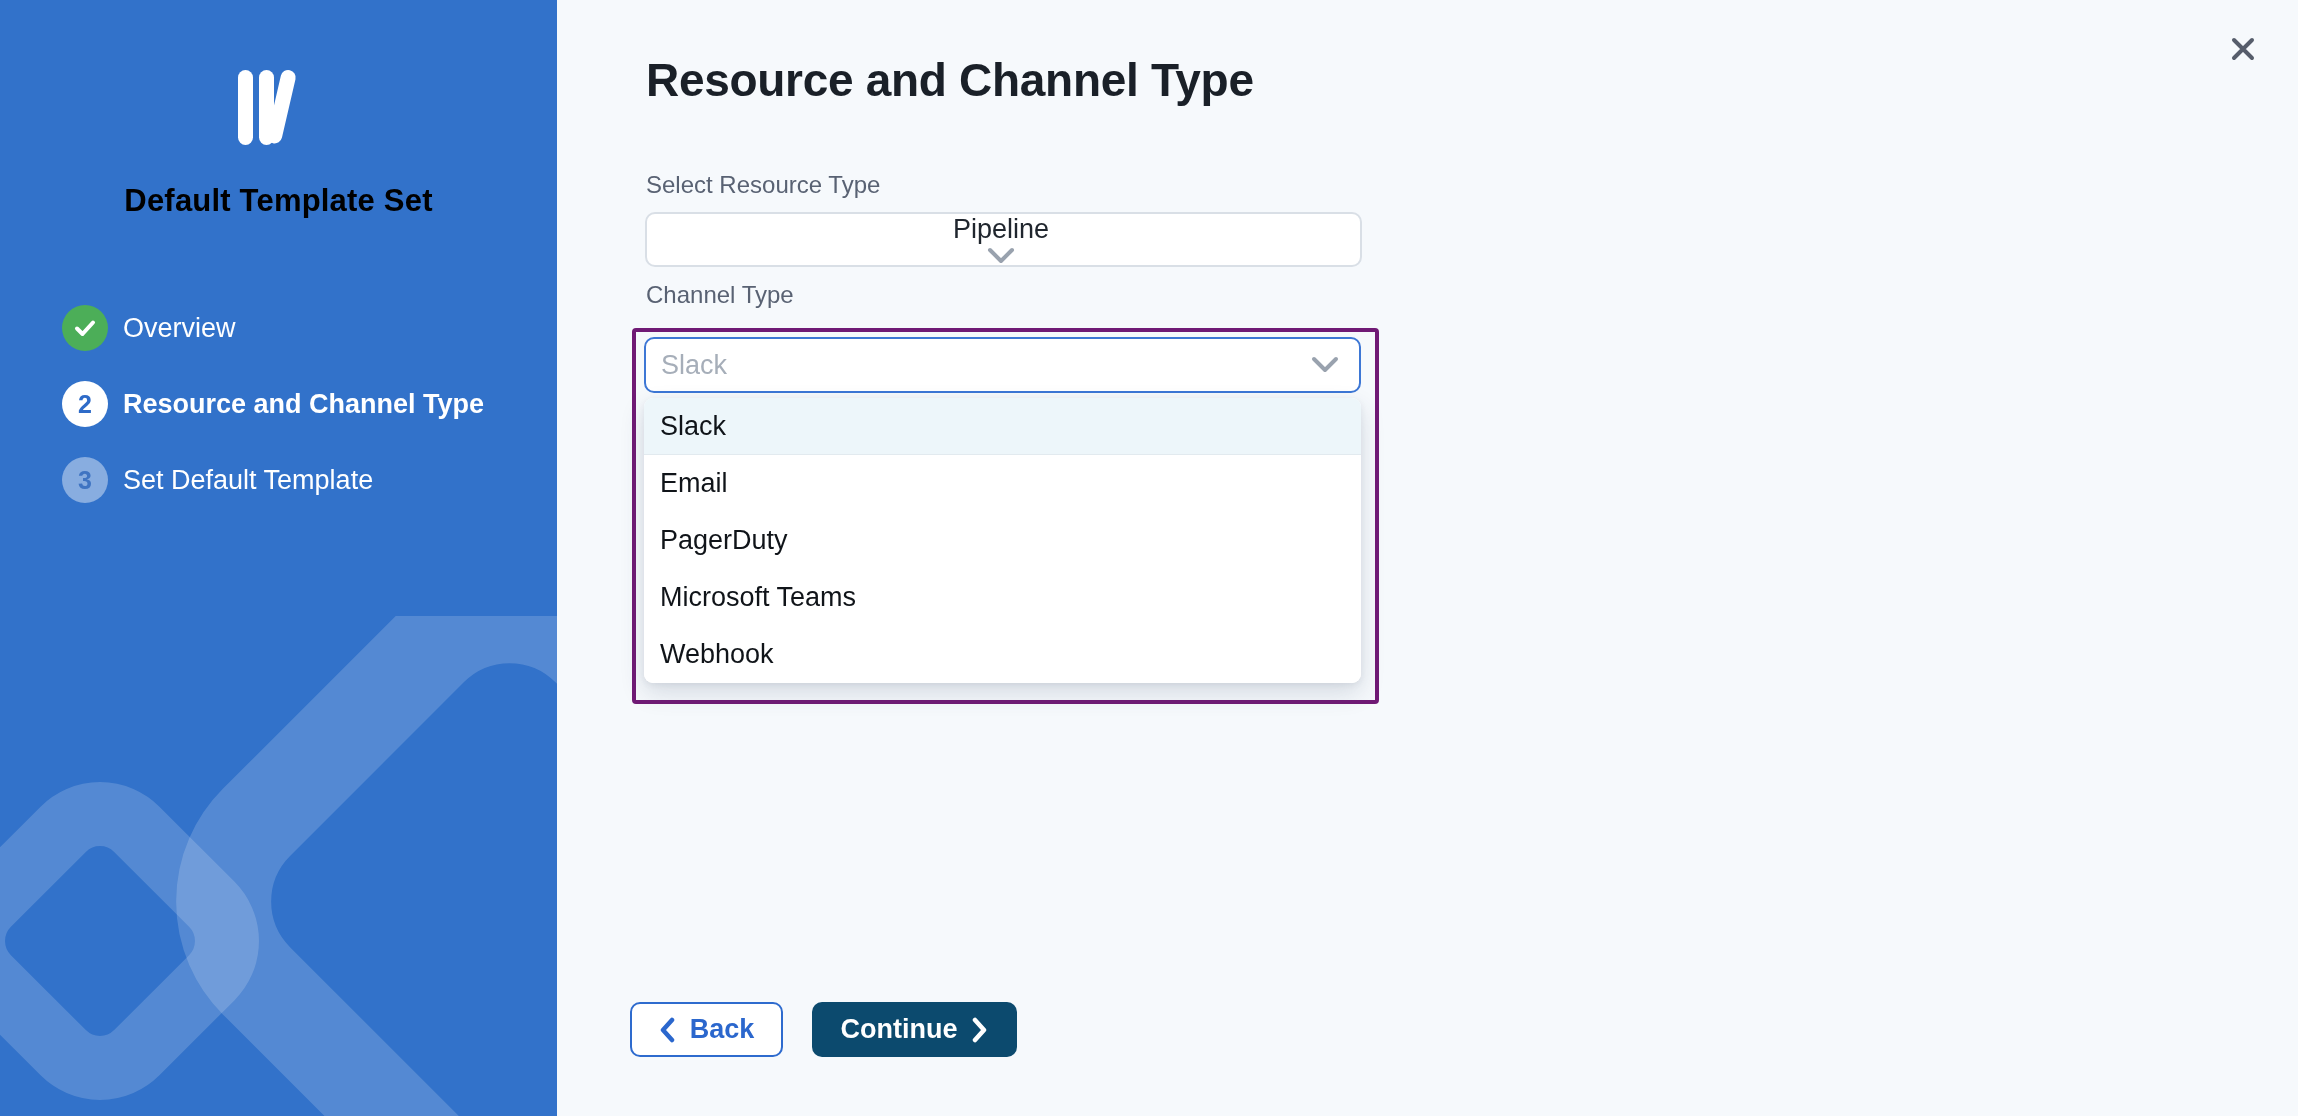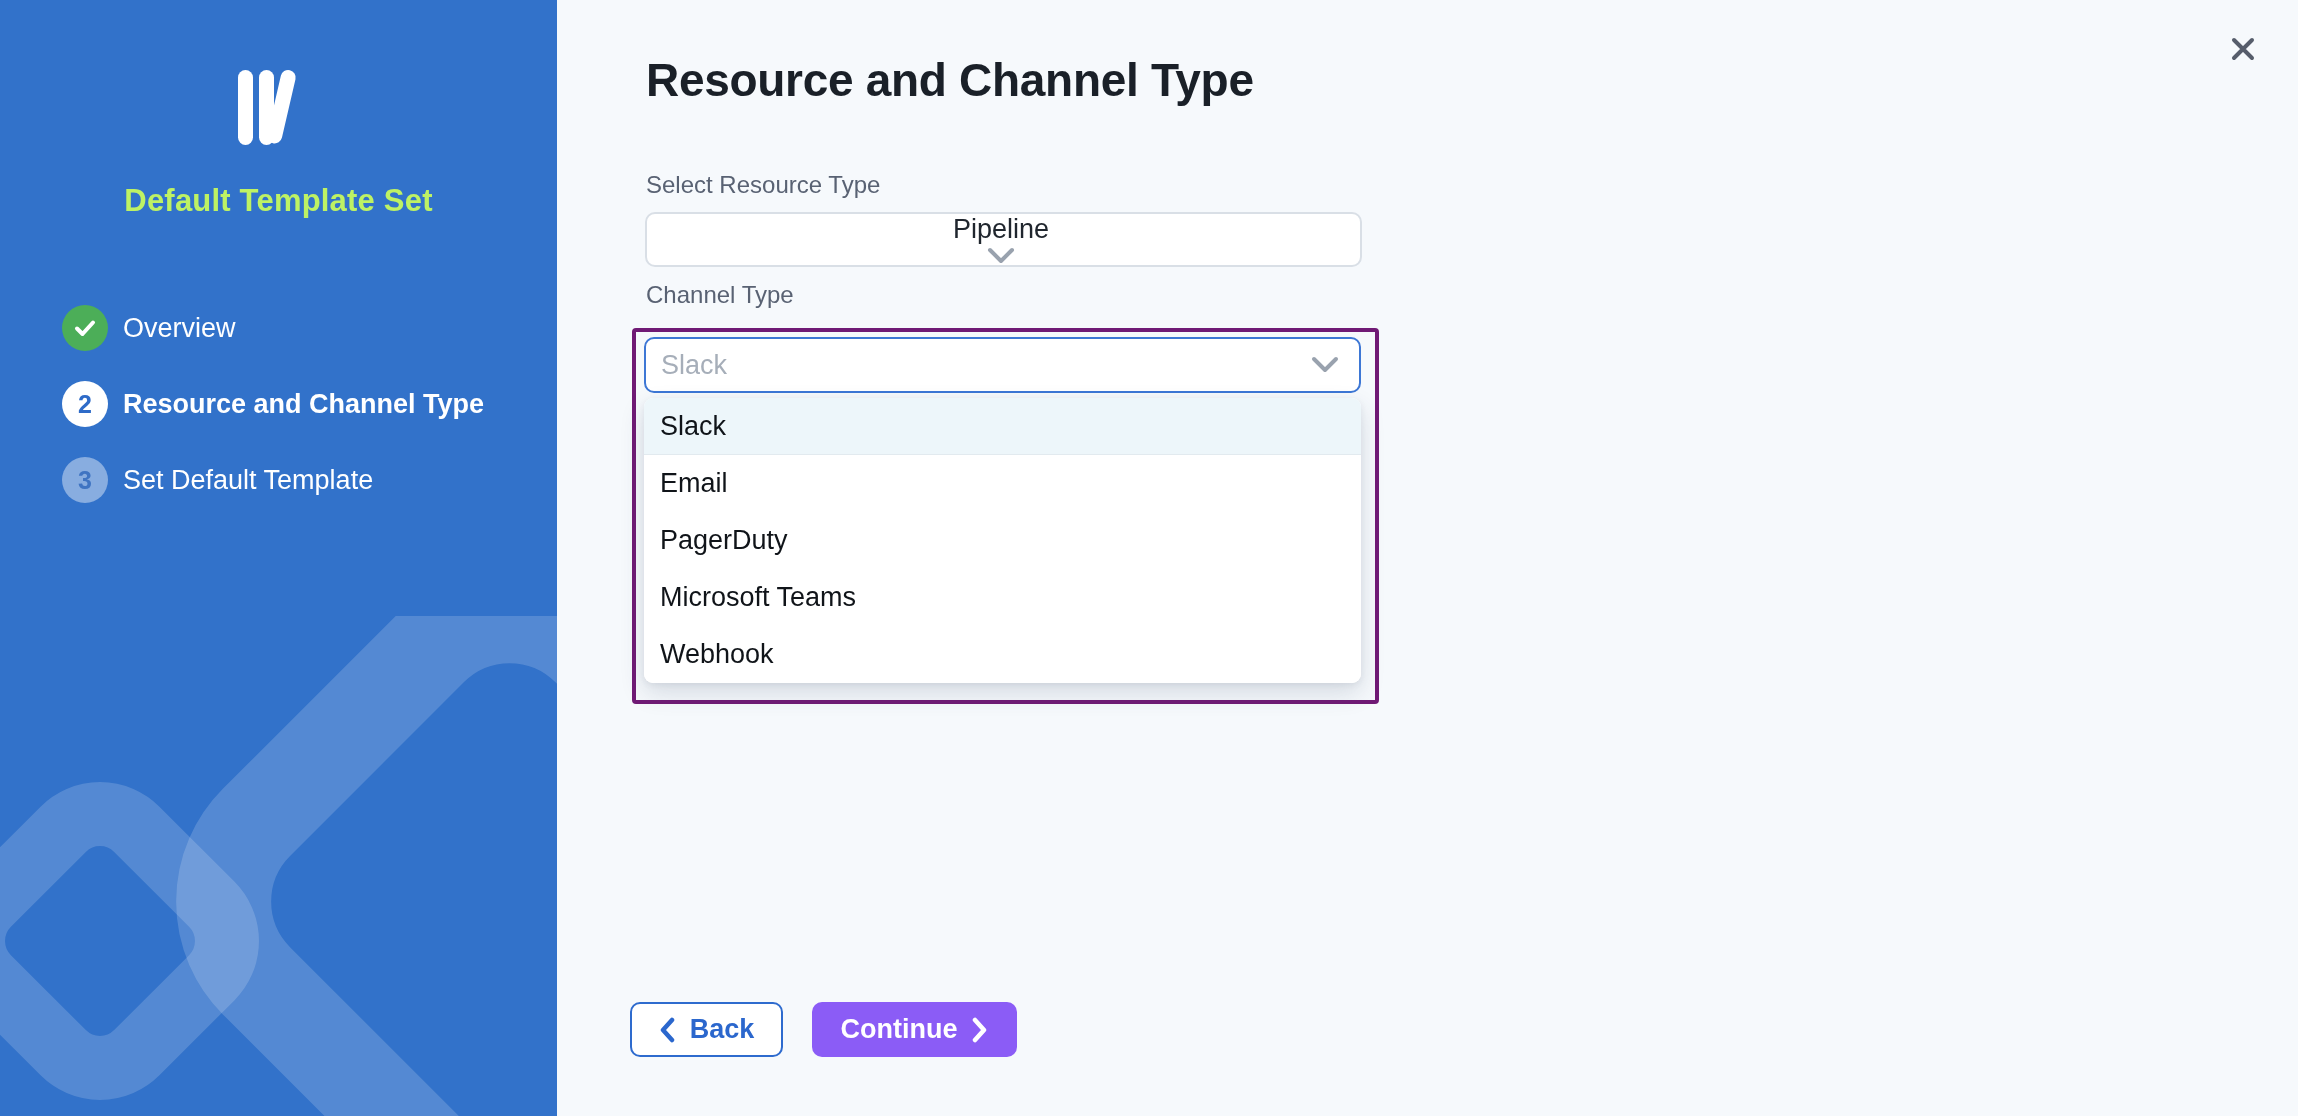--- a/index.html
+++ b/index.html
@@ -16,21 +16,21 @@
     background:#3272ca; overflow:hidden;
   }
   .watermark { position:absolute; left:0; bottom:0; pointer-events:none; }
   .logo { position:absolute; top:70px; left:50%; transform:translateX(-50%); width:86px; height:80px; }
   .logo .bar { position:absolute; top:0; width:15px; height:75px; background:#ffffff; border-radius:8px; }
   .logo .b1 { left:2px; }
   .logo .b2 { left:23px; }
   .logo .b3 { left:45px; transform:rotate(13deg); transform-origin:50% 8%; }
   .sidebar-title {
     position:absolute; top:183px; left:0; width:100%;
-    text-align:center; color:#bef264; font-size:31px; font-weight:700; letter-spacing:.2px;
+    text-align:center; color:#000000; font-size:31px; font-weight:700; letter-spacing:.2px;
   }
   .steps { position:absolute; top:305px; left:62px; right:24px; list-style:none; }
   .step { display:flex; align-items:center; gap:15px; height:46px; margin-bottom:30px; cursor:pointer; }
   .step-circle {
     flex:0 0 46px; width:46px; height:46px; border-radius:50%;
     display:flex; align-items:center; justify-content:center;
     font-size:25px; font-weight:700;
   }
   .step.complete .step-circle { background:#4cae58; }
   .step.current  .step-circle { background:#ffffff; color:#2e6bc8; }
@@ -88,21 +88,21 @@
   
   .footer { position:absolute; left:73px; top:1002px; display:flex; gap:29px; align-items:center; }
   .btn {
     height:55px; border-radius:10px; display:flex; align-items:center; justify-content:center;
     font-family:inherit; font-size:27px; font-weight:700; cursor:pointer; gap:15px;
   }
   .btn-back {
     width:153px; background:#ffffff; border:2px solid #2e6bce; color:#2b67cd;
   }
   .btn-continue {
-    width:205px; background:#8b5cf6; border:none; color:#ffffff;
+    width:205px; background:#0c4a6e; border:none; color:#ffffff;
   }
   .chev { display:block; }
 </style>
 </head>
 <body>
 
 <div class="screen">
 
   <aside class="sidebar">
     <svg class="watermark" width="557" height="500" viewBox="0 0 557 500" fill="none">

